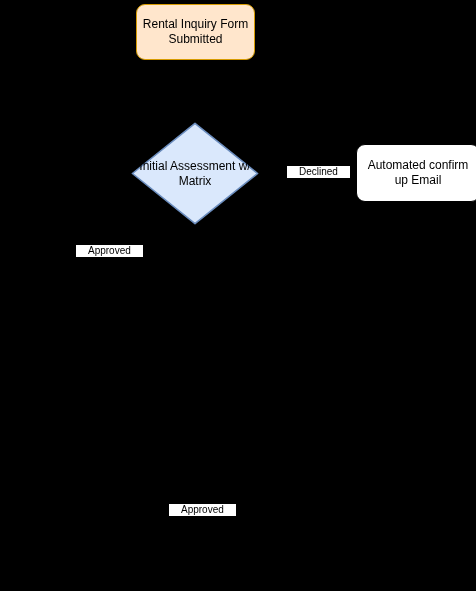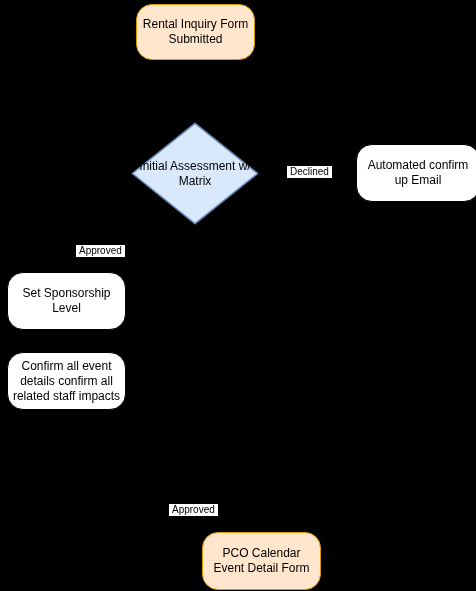--- a/index.html
+++ b/index.html
@@ -21,21 +21,21 @@
     position: absolute;
     box-sizing: border-box;
     display: flex;
     align-items: center;
     justify-content: center;
     text-align: center;
     font-size: 12px;
     line-height: 15px;
     color: #000000;
     padding: 2px 4px;
-    border-radius: 16px;
+    border-radius: 9px;
     border-style: solid;
     border-width: 1.6px;
   }
   .node-process-orange {
     background: #ffe6cc;
     border-color: #d79b00;
   }
   .node-process-white {
     background: #ffffff;
     border-color: #000000;
@@ -68,21 +68,21 @@
     white-space: normal;
   }
 
   
   .edge-label {
     position: absolute;
     background: #ffffff;
     color: #000000;
     font-size: 10px;
     line-height: 12px;
-    padding: 0px 3px;
+    padding: 0px 12px;
     white-space: nowrap;
   }
 </style>
 </head>
 <body>
 
 <div id="canvas">
 
   <div class="node node-process-orange" style="left:136px; top:4px; width:119px; height:56px;">
     <span>Rental Inquiry Form Submitted</span>
@@ -96,28 +96,19 @@
   </div>
 
   <div class="edge-label" style="left:287px; top:166px;">Declined</div>
 
   <div class="node node-process-white" style="left:356px; top:144px; width:124px; height:58px;">
     <span>Automated confirm up Email</span>
   </div>
 
   <div class="edge-label" style="left:76px; top:245px;">Approved</div>
 
-  <div class="node node-process-white" style="left:7px; top:272px; width:119px; height:58px;">
-    <span>Set Sponsorship Level</span>
-  </div>
 
-  <div class="node node-process-white" style="left:7px; top:352px; width:119px; height:58px;">
-    <span>Confirm all event details confirm all related staff impacts</span>
-  </div>
 
 
   <div class="edge-label" style="left:169px; top:504px;">Approved</div>
 
-  <div class="node node-process-orange" style="left:202px; top:532px; width:119px; height:58px;">
-    <span>PCO Calendar Event Detail Form</span>
-  </div>
 
 </div>
 
 </body></html>

